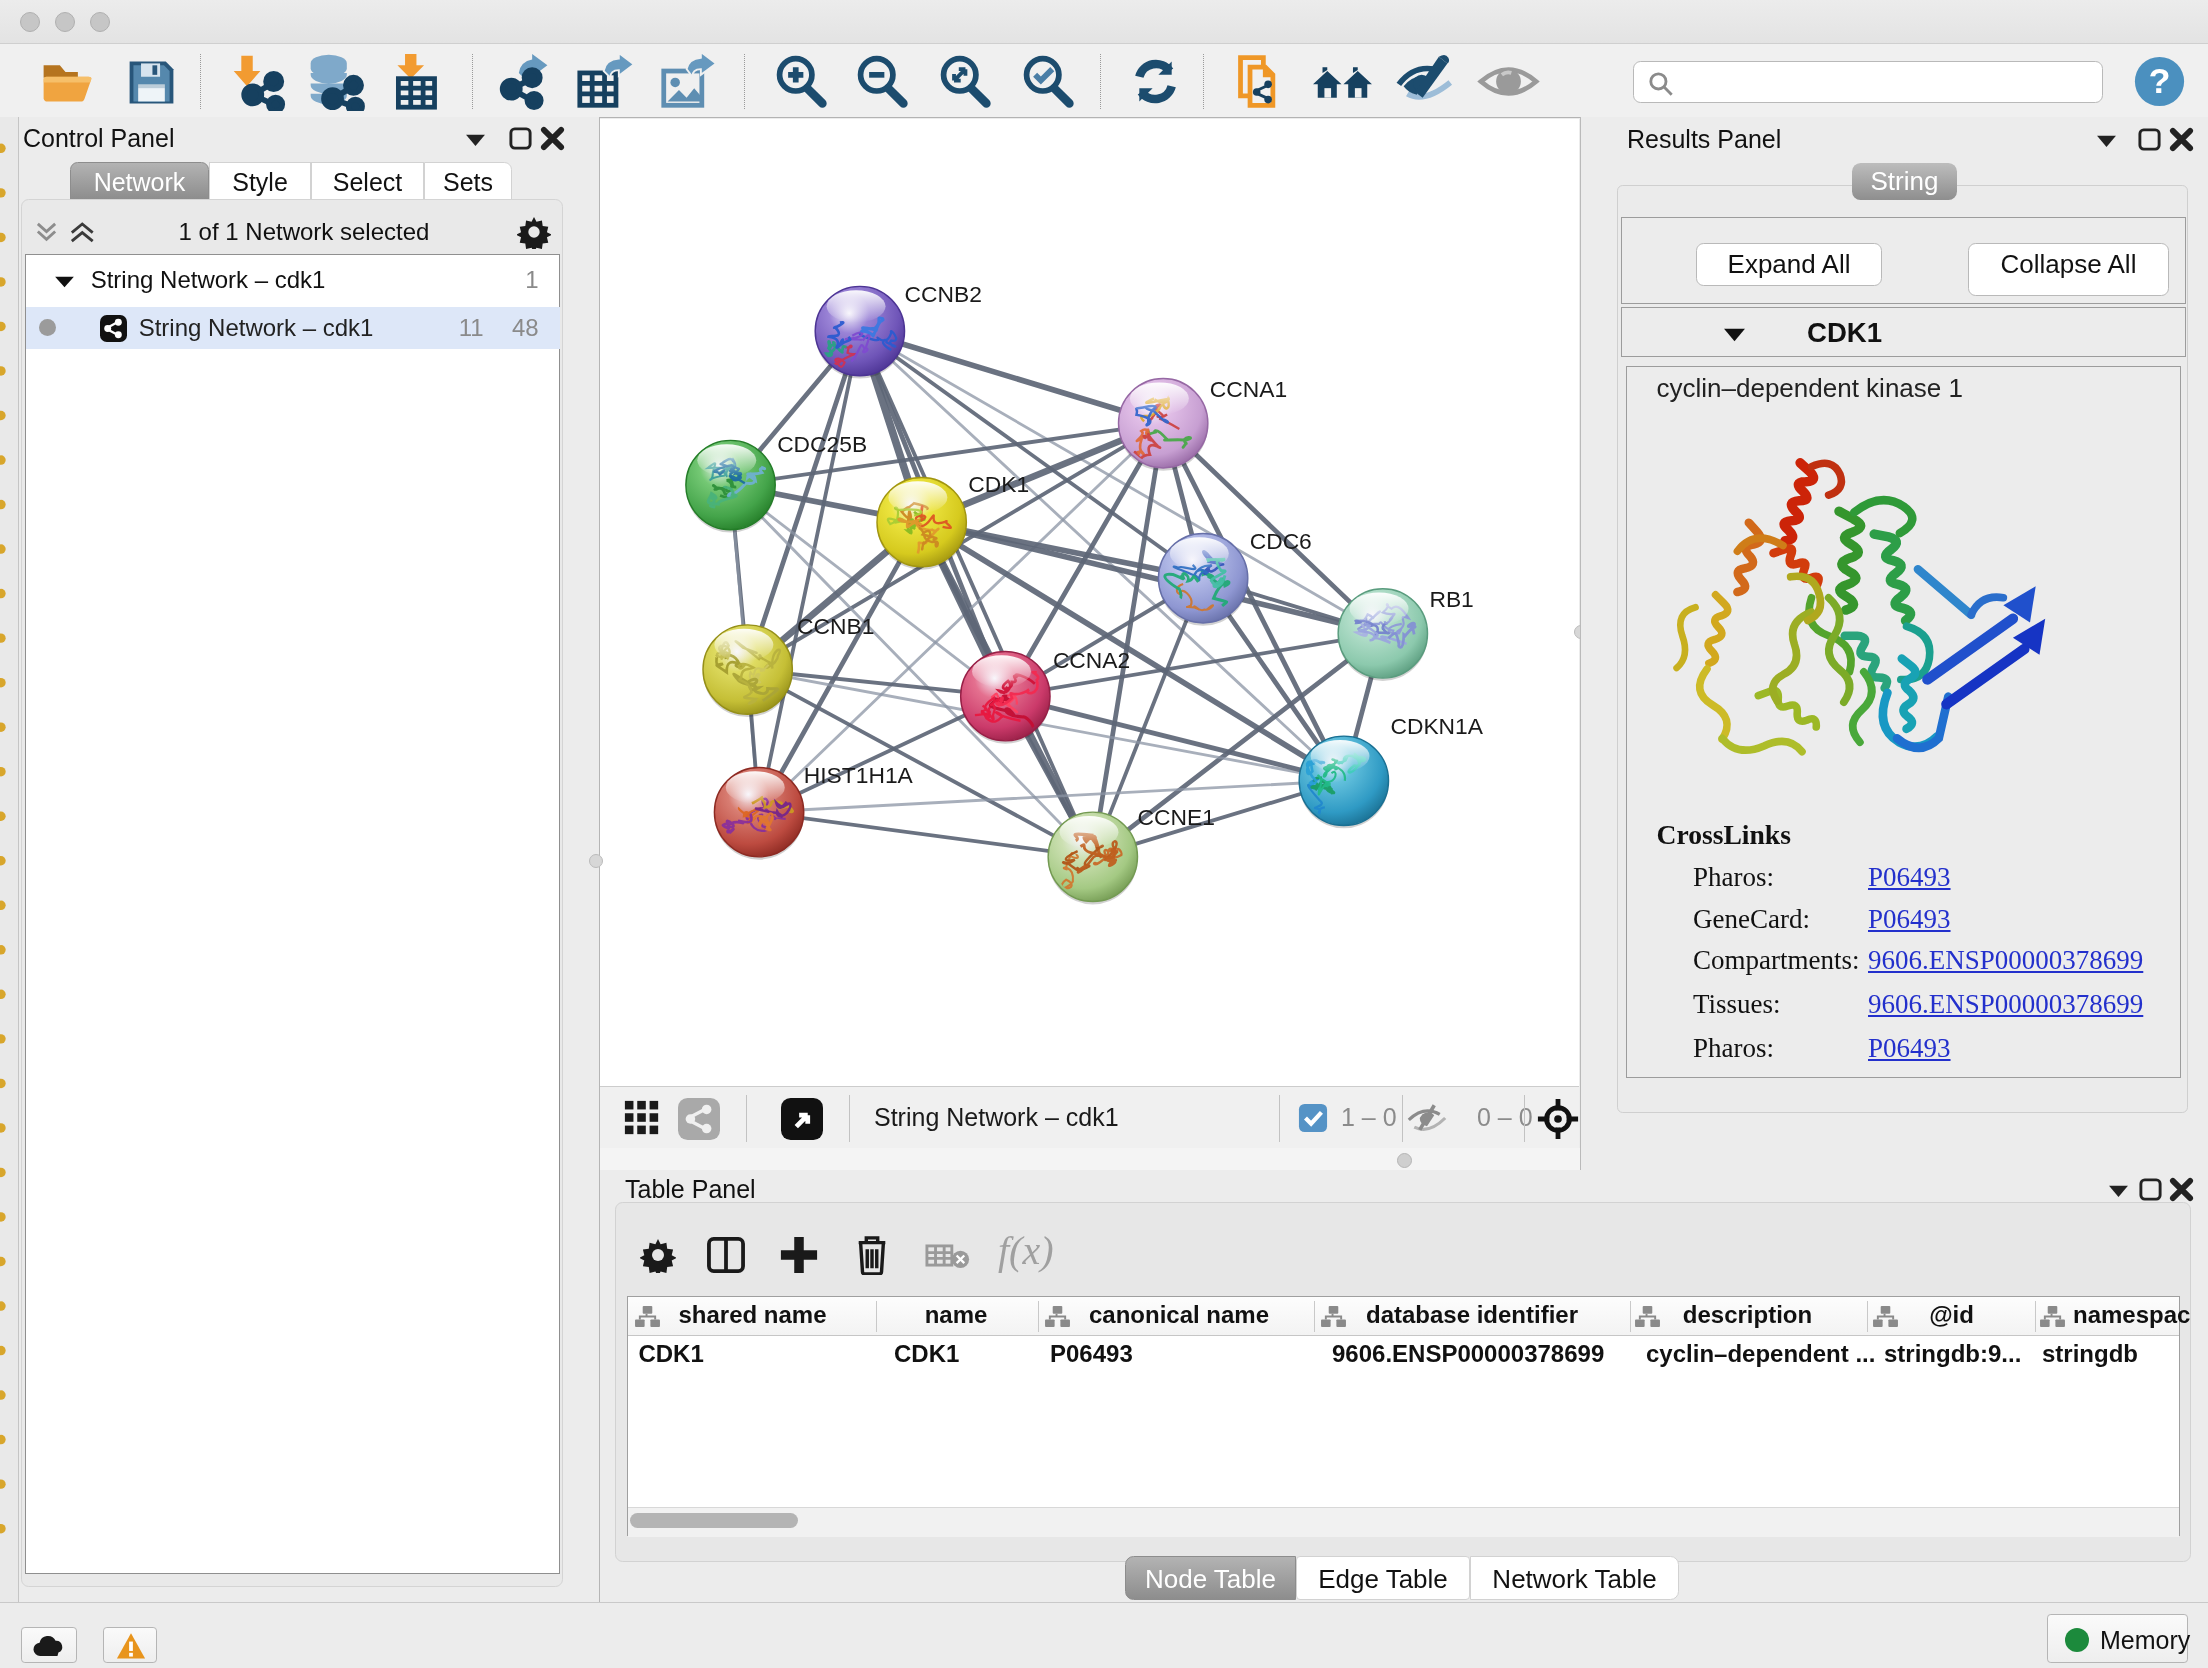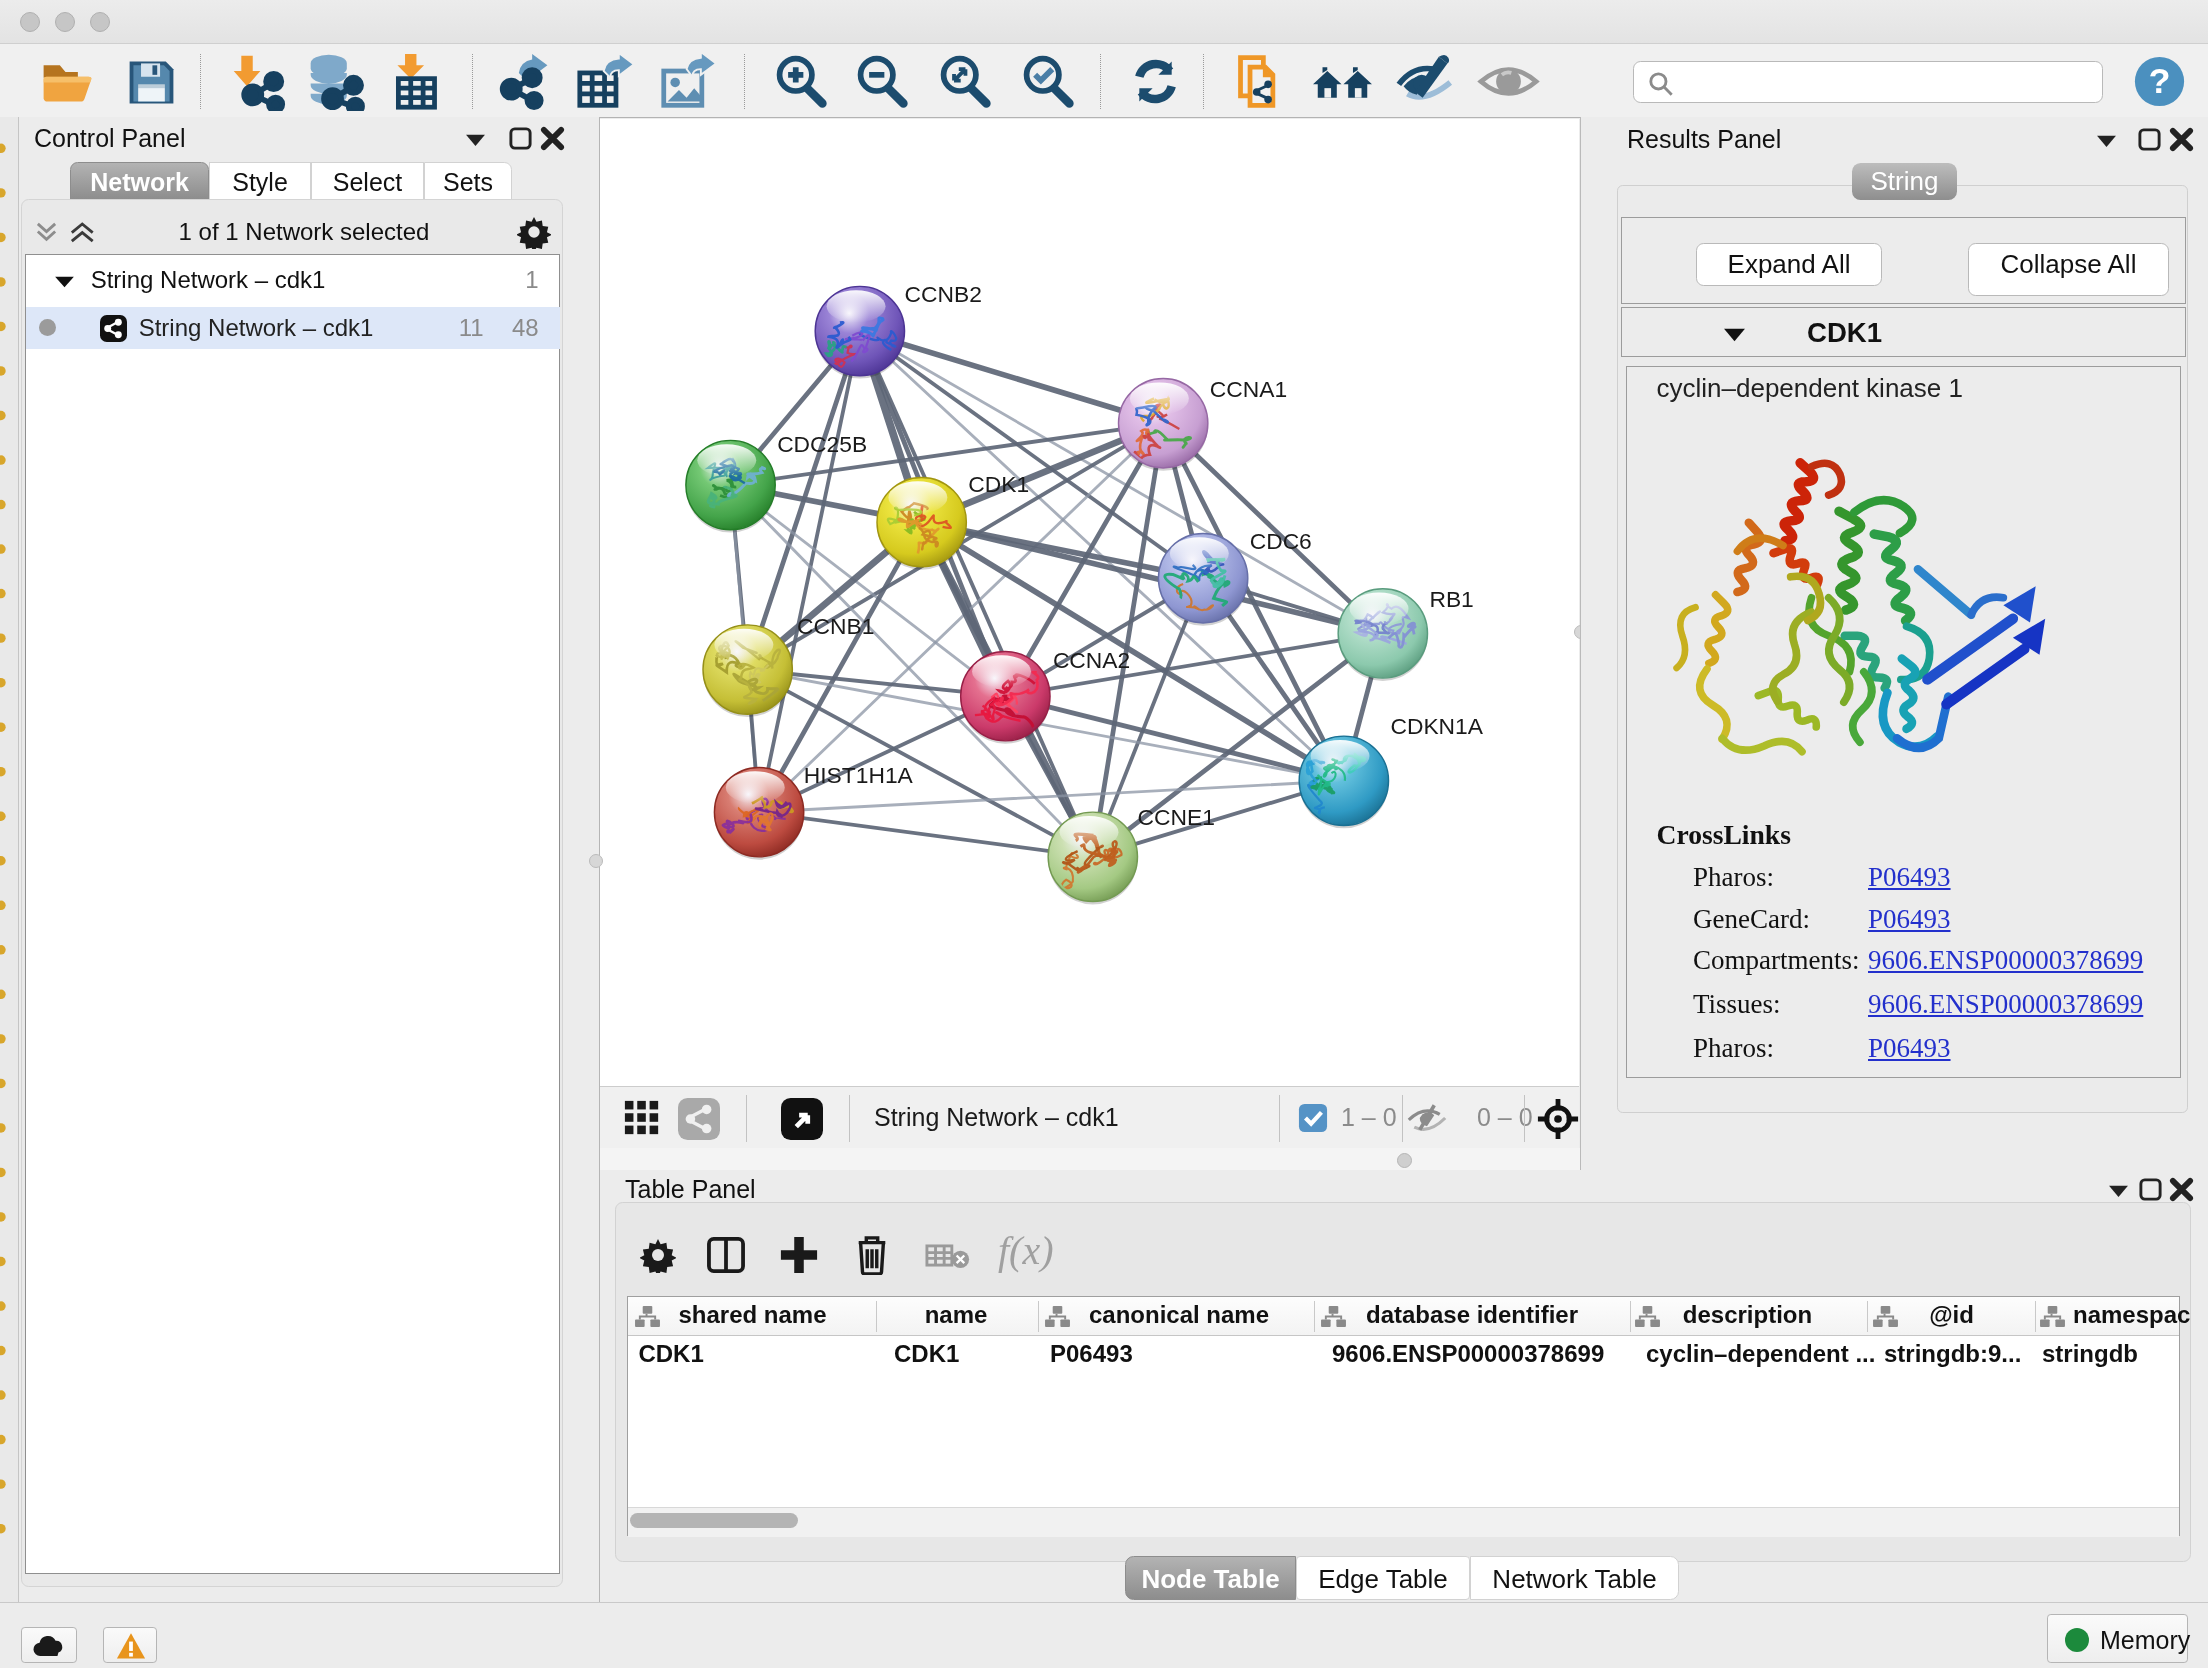--- a/index.html
+++ b/index.html
@@ -22,21 +22,21 @@
   #searchbox{position:absolute;left:1633px;top:17px;width:470px;height:42px;
       background:#fff;border:1px solid #b9b9b9;border-radius:7.6px;box-sizing:border-box;}
   
   #lstrip{left:0;top:117px;width:18px;height:1551px;background:#e9e9e9;
       border-right:1px solid #c5c5c5;}
   
   #cpanel{left:19px;top:117px;width:580px;height:1485px;background:#ececec;}
   .ptitle{position:absolute;font-size:25px;color:#111;}
   .tab{position:absolute;box-sizing:border-box;text-align:center;
       font-size:25px;color:#111;background:#fff;border:1px solid #d2d2d2;}
-  .tabsel{background:linear-gradient(#b3b3b3,#8d8d8d);color:#fff;border:1px solid #8d8d8d;font-weight:bold;}
+  .tabsel{background:linear-gradient(#b3b3b3,#8d8d8d);color:#fff;border:1px solid #8d8d8d;}
   
   #canvas{left:600px;top:119px;width:979px;height:967px;background:#fff;}
   #cvtools{left:600px;top:1086px;width:979px;height:62px;background:#f0f0f0;
       border-top:1px solid #cccccc;}
   
   #rpanel{left:1580px;top:117px;width:629px;height:1053px;background:#ececec;
       border-left:1px solid #bababa;}
   
   #tpanel{left:600px;top:1170px;width:1608px;height:432px;background:#ececec;}
   
@@ -246,21 +246,21 @@
           <circle cx="1" cy="1252" r="5"></circle>
         <circle cx="1" cy="1299" r="5"></circle>
           <circle cx="1" cy="1346" r="5"></circle>
           <circle cx="1" cy="1393" r="5"></circle>
         <circle cx="1" cy="1440" r="5"></circle>
           <circle cx="1" cy="1487" r="5"></circle>
       </g>
     </svg>
   </div>
   <div id="cpanel" class="abs">
-    <div class="ptitle" style="left:15px;top:6.7px;">Control Panel</div>
+    <div class="ptitle" style="left:4px;top:6.7px;">Control Panel</div>
     <svg class="abs" style="left:445px;top:14.3px;" width="23" height="17" viewBox="0 0 24 18">
         <path d="M2 4 h20 l-10 12 z" fill="#222"></path>
       </svg>
     <svg class="abs" style="left:489px;top:8.6px;" width="25" height="25" viewBox="0 0 26 26">
         <rect x="3" y="3" width="20" height="20" rx="4" fill="none" stroke="#222" stroke-width="3"></rect>
       </svg>
     <svg class="abs" style="left:521px;top:8.6px;" width="25" height="25" viewBox="0 0 26 26">
         <path d="M4 4 L22 22 M22 4 L4 22" stroke="#222" stroke-width="6" stroke-linecap="round"></path>
       </svg>
     <div class="tab tabsel" style="left:51px;top:45px;width:139px;height:38px;line-height:38px;border-radius:7.6px 7.6px 0 0;">Network</div>

